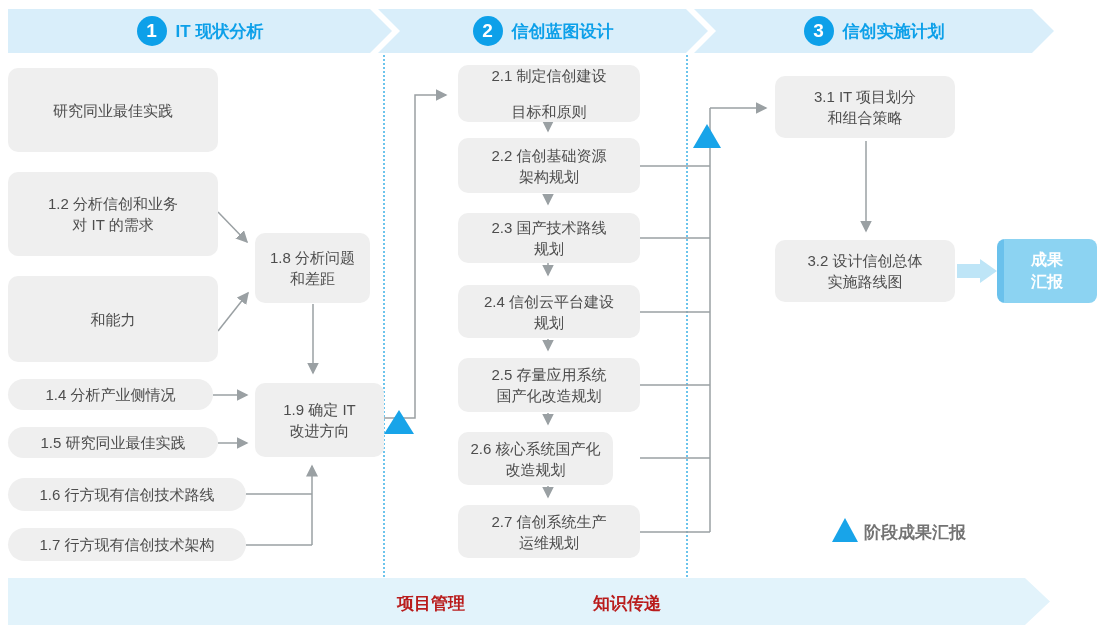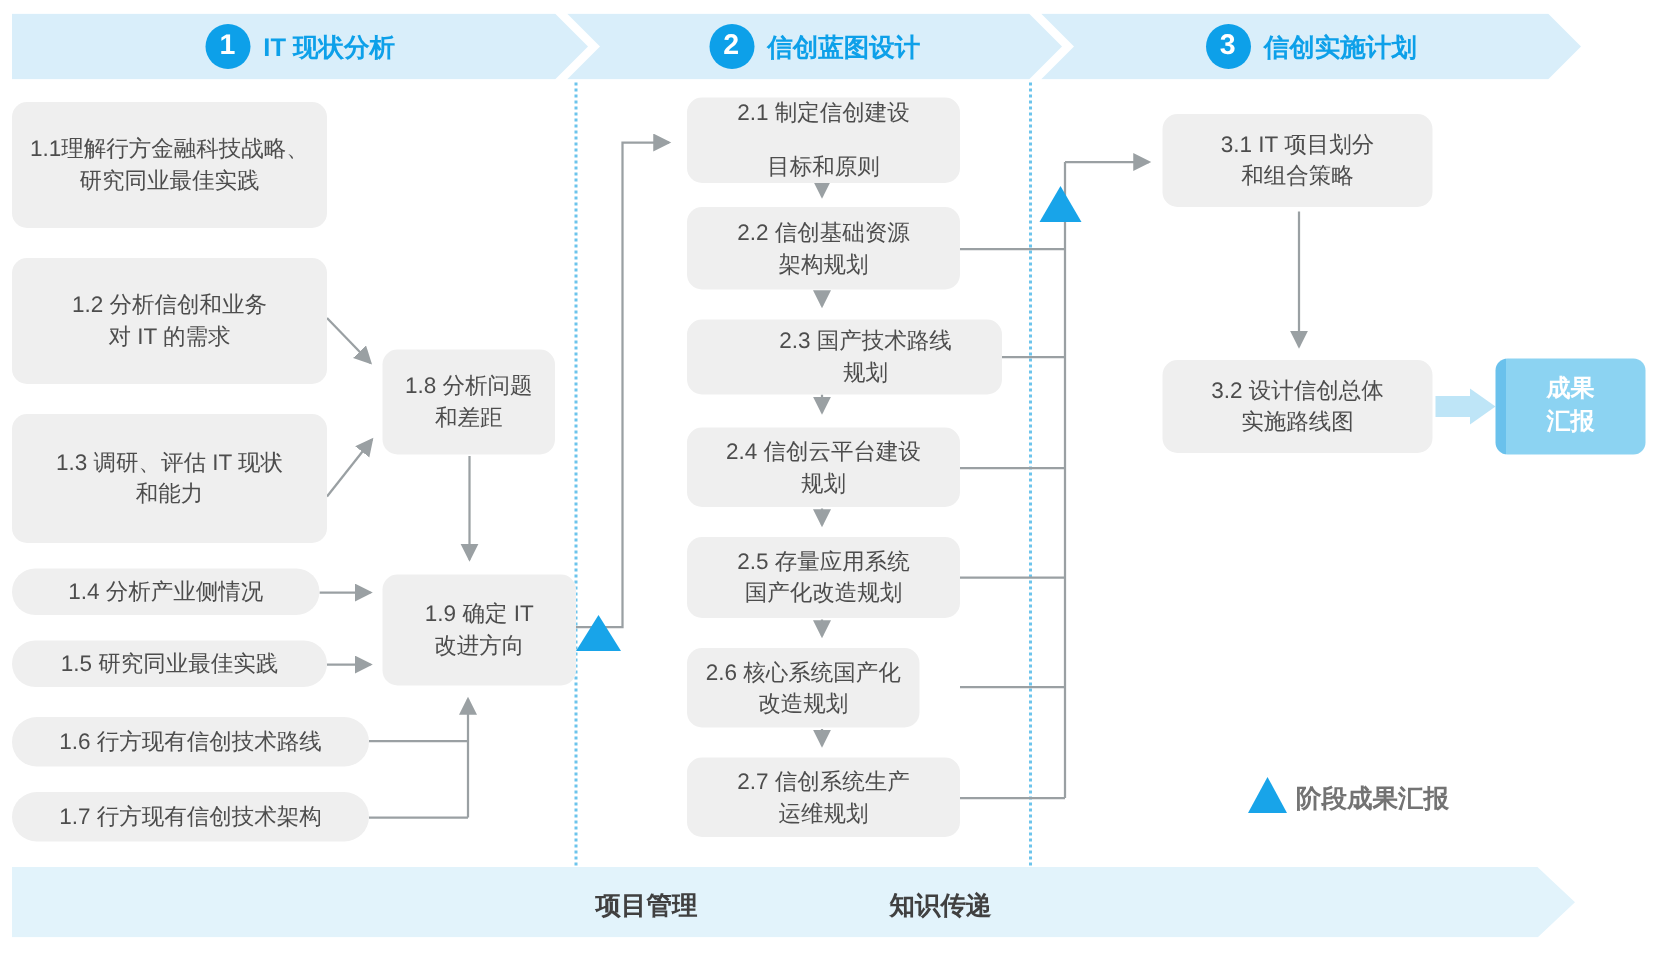--- a/index.html
+++ b/index.html
@@ -29,21 +29,21 @@
   .result{position:absolute;border-radius:8px;color:#fff;font-weight:bold;font-size:16px;
           line-height:1.35;display:flex;flex-direction:column;align-items:center;justify-content:center;
           background:linear-gradient(90deg,#6ac1ec 0,#6ac1ec 7px,#8cd3f2 7px);z-index:2;text-align:center;}
   
   .fat-arrow-shaft{position:absolute;background:#bee5f7;z-index:2;}
   .fat-arrow-head{position:absolute;width:0;height:0;border-top:12px solid transparent;
                   border-bottom:12px solid transparent;border-left:17px solid #bee5f7;z-index:2;}
   
   .footer-band{position:absolute;left:8px;top:578px;width:1042px;height:47px;background:#e2f3fb;
                clip-path:polygon(0 0,calc(100% - 25px) 0,100% 50%,calc(100% - 25px) 100%,0 100%);z-index:1;}
-  .footer-label{position:absolute;color:#404040;font-weight:bold;font-size:17px;z-index:2;white-space:nowrap;}
+  .footer-label{position:absolute;color:#b91c1c;font-weight:bold;font-size:17px;z-index:2;white-space:nowrap;}
   .legend-label{position:absolute;left:864px;top:521px;color:#737373;font-weight:bold;font-size:17px;z-index:2;}
   svg.wires{position:absolute;left:0;top:0;z-index:1;}
 </style>
 </head>
 <body>
 
 <div class="dotline" style="left:383px;"></div>
 <div class="dotline" style="left:686px;"></div>
 
 <svg class="wires" width="1115" height="638">
@@ -87,29 +87,27 @@
 <div class="band notch-tip" style="left:378px;width:330px;">
   <div class="num-circle">2</div>
   <div class="band-title">信创蓝图设计</div>
 </div>
 <div class="band notch-tip" style="left:694px;width:360px;">
   <div class="num-circle">3</div>
   <div class="band-title">信创实施计划</div>
 </div>
 
 <div class="box" style="left:8px;top:68px;width:210px;height:84px;">
-  <span>1.1理解行方金融科技战略、</span>
   <span>研究同业最佳实践</span>
 </div>
 <div class="box" style="left:8px;top:172px;width:210px;height:84px;">
   <span>1.2 分析信创和业务</span>
   <span>对 IT 的需求</span>
 </div>
 <div class="box" style="left:8px;top:276px;width:210px;height:86px;">
-  <span>1.3 调研、评估 IT 现状</span>
   <span>和能力</span>
 </div>
 <div class="box pill" style="left:8px;top:379px;width:205px;height:31px;">
   <span>1.4 分析产业侧情况</span>
 </div>
 <div class="box pill" style="left:8px;top:427px;width:210px;height:31px;">
   <span>1.5 研究同业最佳实践</span>
 </div>
 <div class="box pill" style="left:8px;top:478px;width:238px;height:33px;">
   <span>1.6 行方现有信创技术路线</span>
@@ -127,21 +125,21 @@
 </div>
 
 <div class="box" style="left:458px;top:65px;width:182px;height:57px;gap:15px;">
   <span>2.1 制定信创建设</span>
   <span>目标和原则</span>
 </div>
 <div class="box" style="left:458px;top:138px;width:182px;height:55px;">
   <span>2.2 信创基础资源</span>
   <span>架构规划</span>
 </div>
-<div class="box" style="left:458px;top:213px;width:182px;height:50px;padding-left:28px;">
+<div class="box" style="left:458px;top:213px;width:182px;height:50px;">
   <span>2.3 国产技术路线</span>
   <span>规划</span>
 </div>
 <div class="box" style="left:458px;top:285px;width:182px;height:53px;">
   <span>2.4 信创云平台建设</span>
   <span>规划</span>
 </div>
 <div class="box" style="left:458px;top:358px;width:182px;height:54px;">
   <span>2.5 存量应用系统</span>
   <span>国产化改造规划</span>

